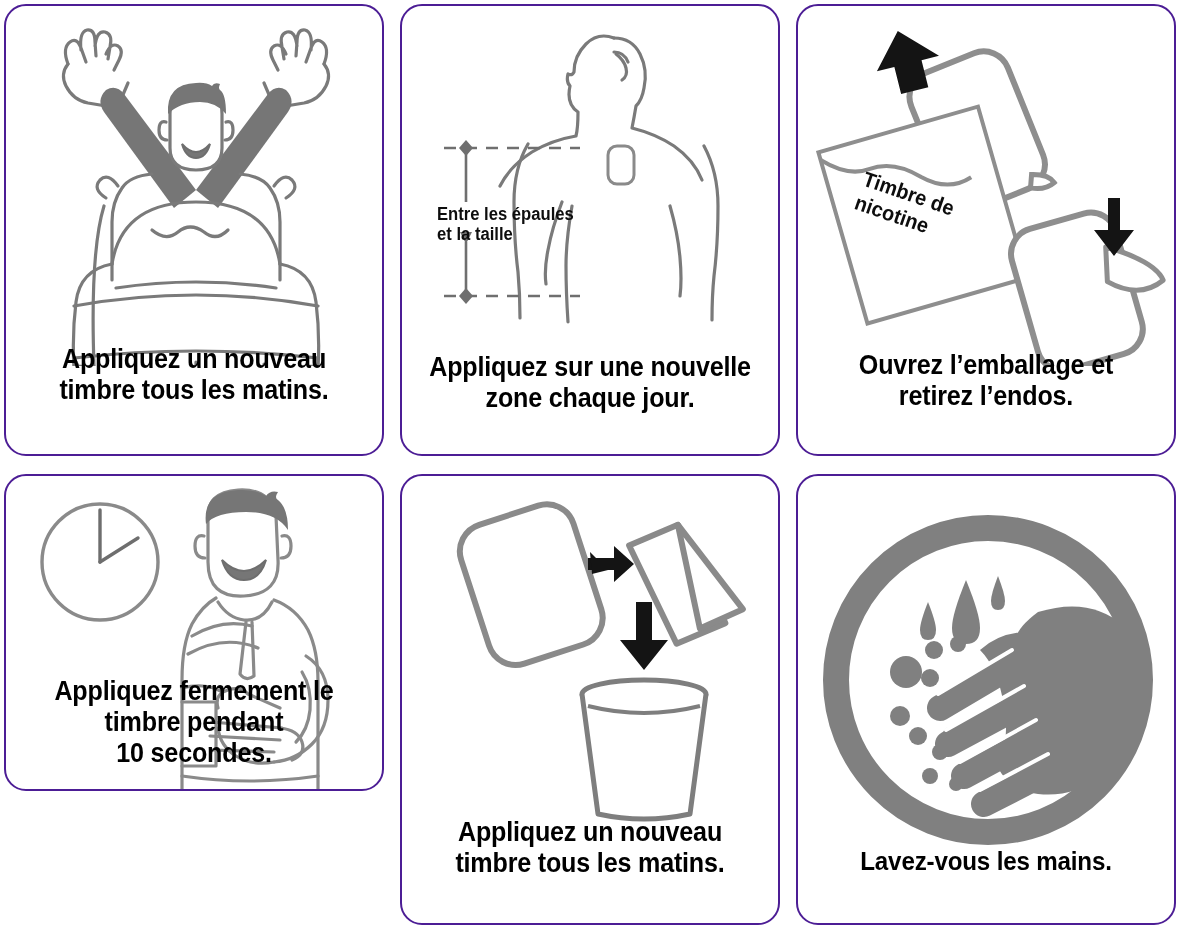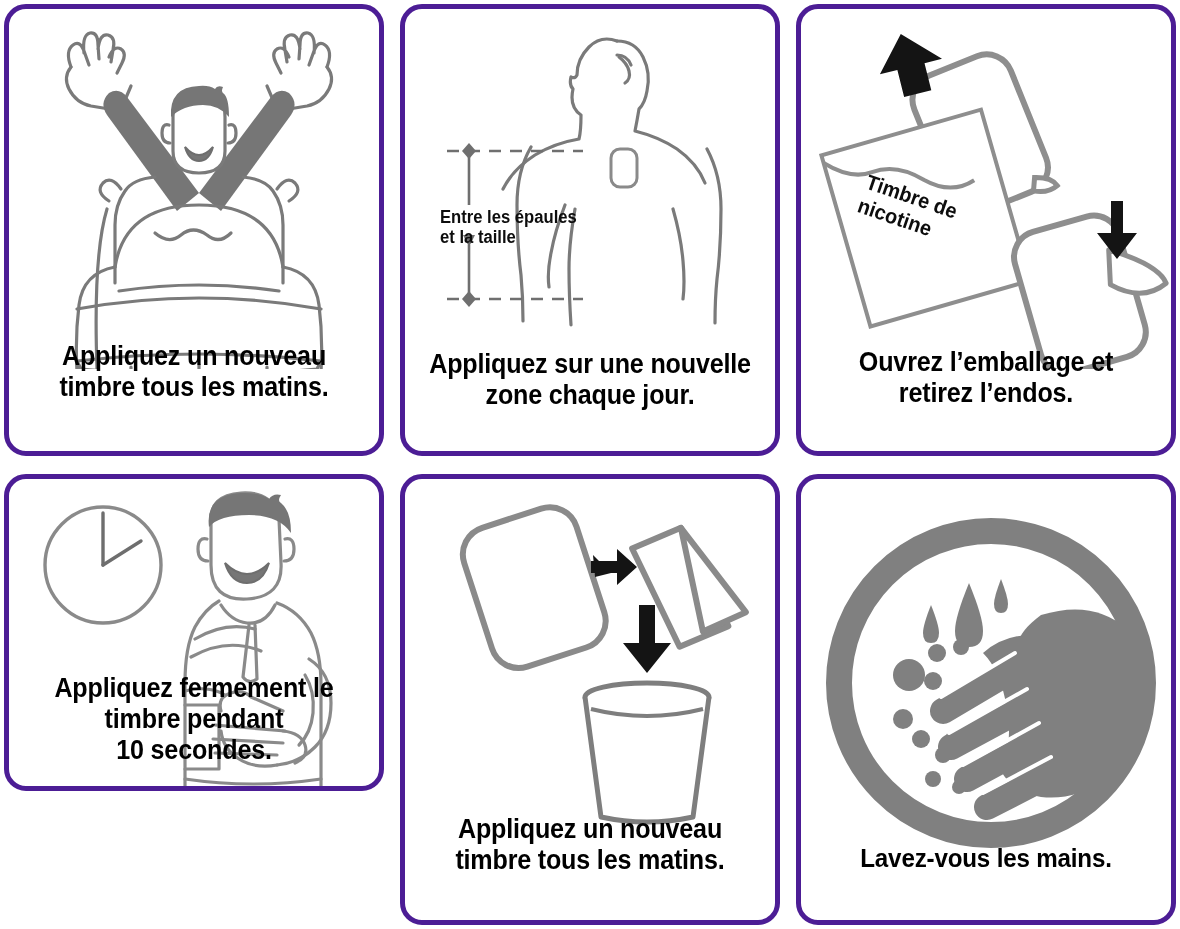--- a/index.html
+++ b/index.html
@@ -11,21 +11,21 @@
     overflow:hidden;
   }
   #sheet{
     position:relative;
     width:1180px;height:929px;
     background:#fff;
   }
   .panel{
     position:absolute;
     background:#fff;
-    border:5px solid #4c1d95;
+    border:2px solid #4c1d95;
     border-radius:22px;
     box-sizing:border-box;
     overflow:hidden;
   }
   
   .p1{left:4px;  top:4px;  width:380px; height:452px;}
   .p2{left:400px;top:4px;  width:380px; height:452px;}
   .p3{left:796px;top:4px;  width:380px; height:452px;}
   .p4{left:4px;  top:474px;width:380px; height:317px;}
   .p5{left:400px;top:474px;width:380px; height:451px;}

